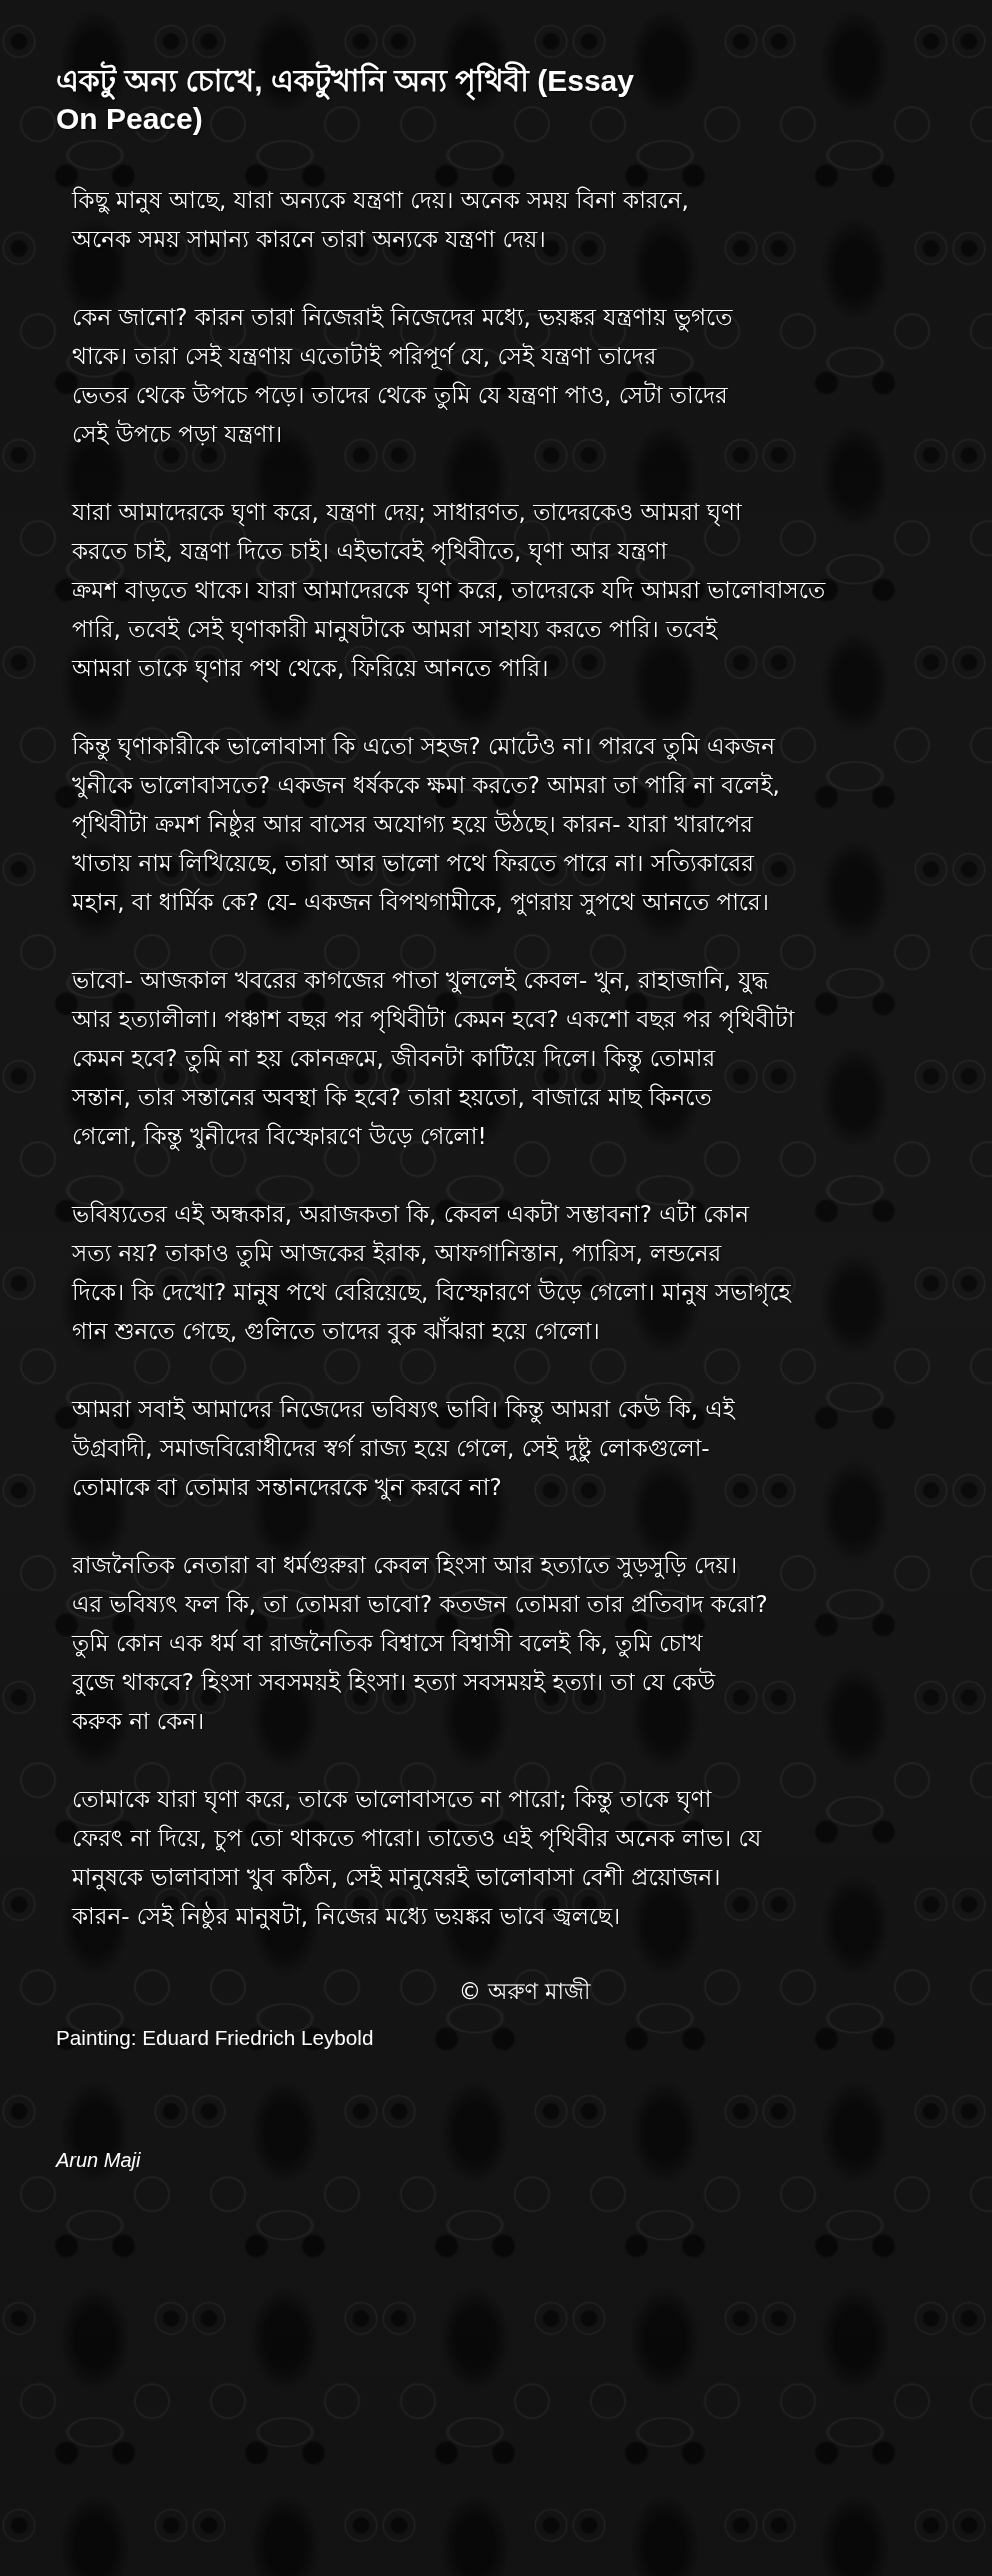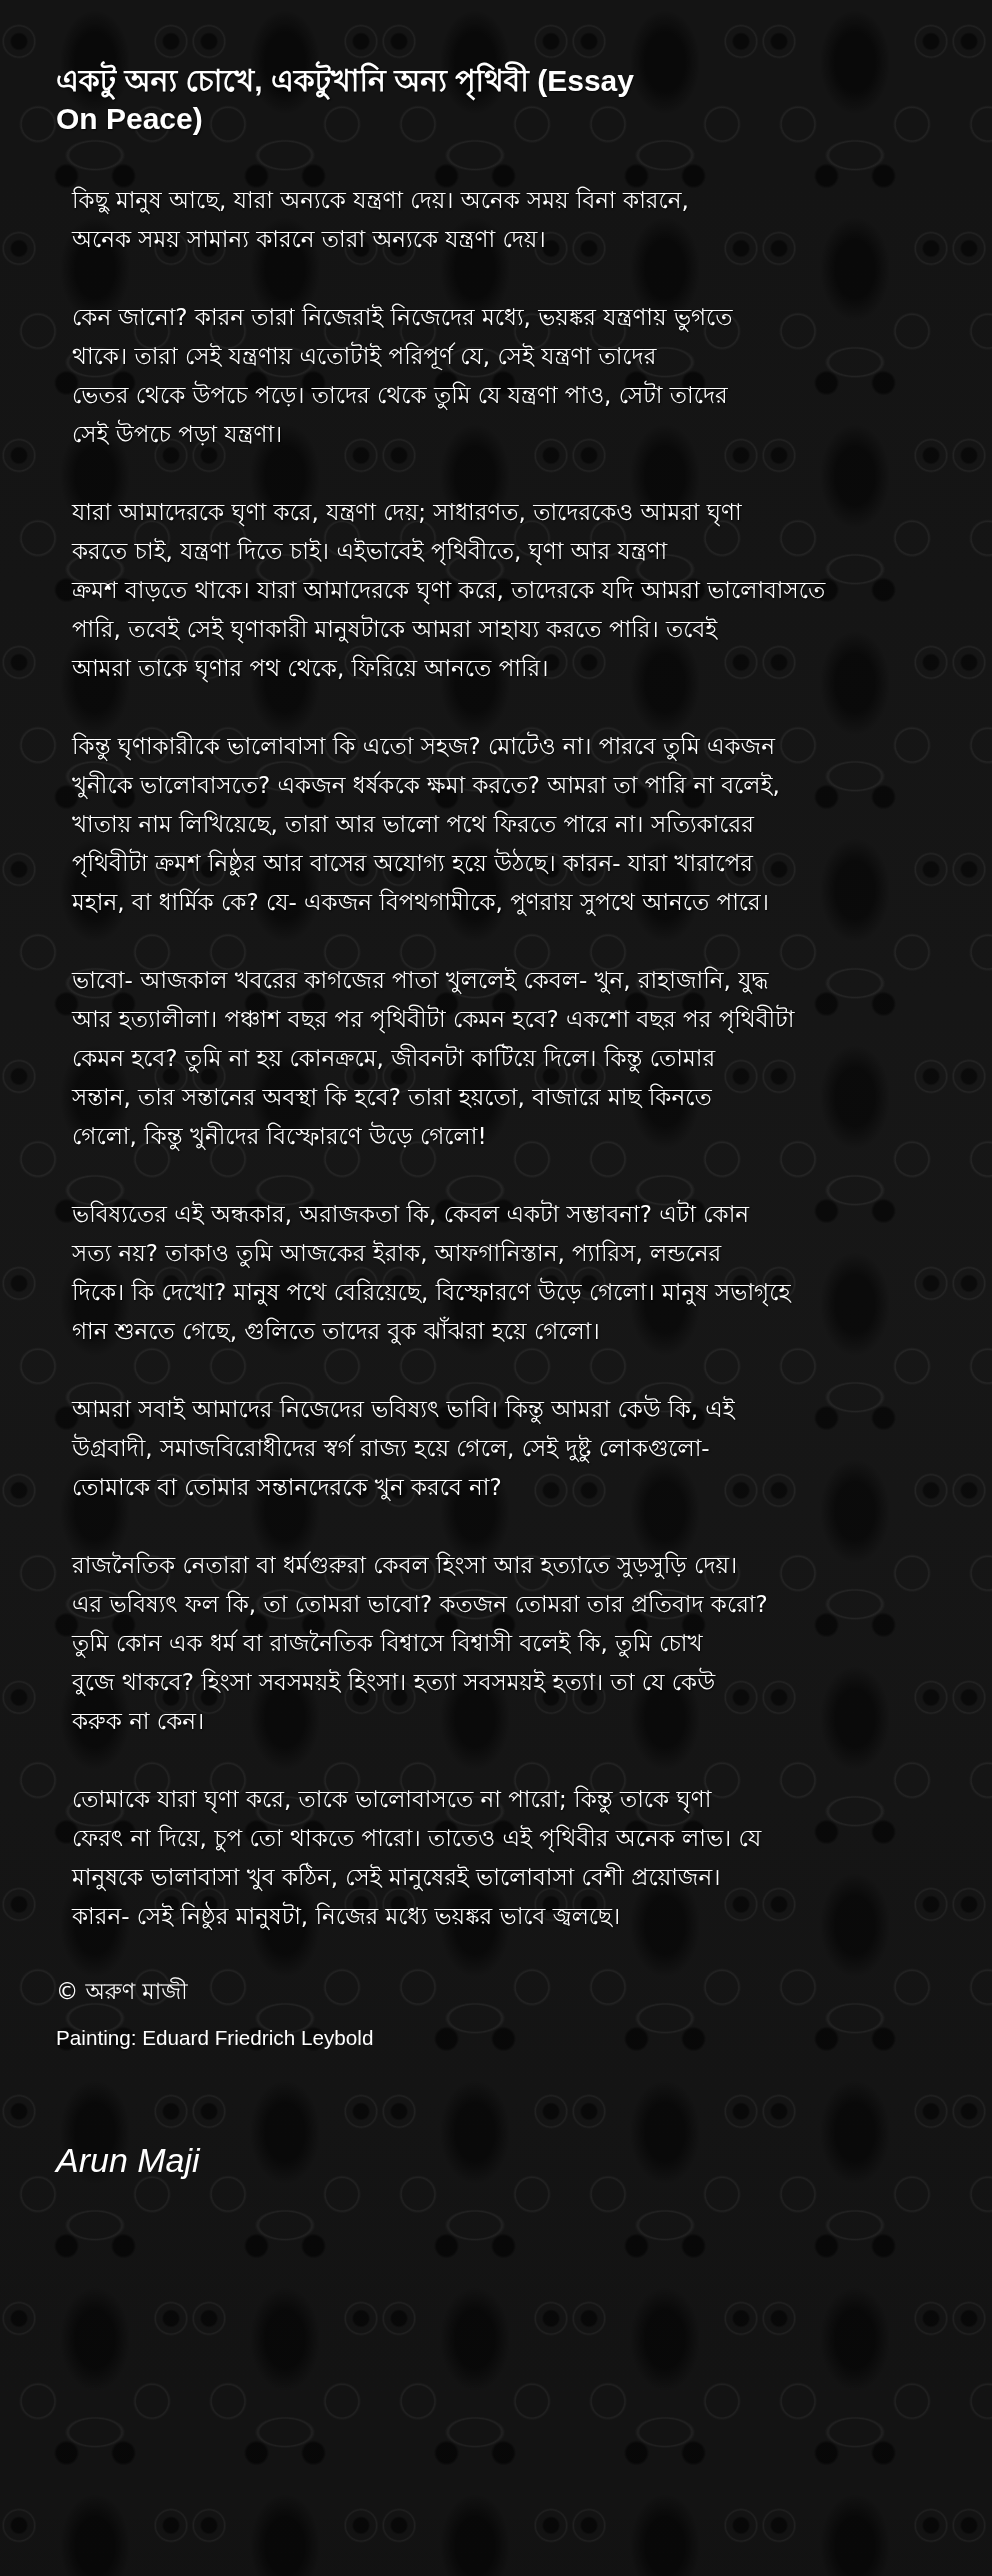--- a/index.html
+++ b/index.html
@@ -69,31 +69,32 @@
     font-size: 23px;
     line-height: 39px;
     font-family: "DejaVu Sans", "Liberation Sans", sans-serif;
     text-shadow: 0.8px 0.8px 1.7px rgba(0,0,0,0.8);
   }
   .copyright {
     margin-top: 2px;
     font-size: 22.3px;
     line-height: 33px;
     font-family: "DejaVu Sans", sans-serif;
+    text-align: center;
   }
   .painting {
     margin-top: 15px;
     font-size: 20.7px;
     line-height: 30px;
     font-weight: normal;
     font-family: "Liberation Sans", sans-serif;
   }
   .signature {
     margin-top: 91px;
-    font-size: 34px;
+    font-size: 20px;
     line-height: 33px;
     font-style: italic;
     font-family: "Liberation Sans", sans-serif;
   }
 </style>
 </head>
 <body>
 
 <div class="bg"></div>
 <div class="bg-vignette"></div>
@@ -118,22 +119,22 @@
     <p class="para">
       <span class="line">যারা আমাদেরকে ঘৃণা করে, যন্ত্রণা দেয়; সাধারণত, তাদেরকেও আমরা ঘৃণা</span>
       <span class="line">করতে চাই, যন্ত্রণা দিতে চাই। এইভাবেই পৃথিবীতে, ঘৃণা আর যন্ত্রণা</span>
       <span class="line">ক্রমশ বাড়তে থাকে। যারা আমাদেরকে ঘৃণা করে, তাদেরকে যদি আমরা ভালোবাসতে</span>
       <span class="line">পারি, তবেই সেই ঘৃণাকারী মানুষটাকে আমরা সাহায্য করতে পারি। তবেই</span>
       <span class="line">আমরা তাকে ঘৃণার পথ থেকে, ফিরিয়ে আনতে পারি।</span>
     </p>
     <p class="para">
       <span class="line">কিন্তু ঘৃণাকারীকে ভালোবাসা কি এতো সহজ? মোটেও না। পারবে তুমি একজন</span>
       <span class="line">খুনীকে ভালোবাসতে? একজন ধর্ষককে ক্ষমা করতে? আমরা তা পারি না বলেই,</span>
+      <span class="line">পৃথিবীটা ক্রমশ নিষ্ঠুর আর বাসের অযোগ্য হয়ে উঠছে। কারন- যারা খারাপের</span>
       <span class="line">খাতায় নাম লিখিয়েছে, তারা আর ভালো পথে ফিরতে পারে না। সত্যিকারের</span>
-      <span class="line">পৃথিবীটা ক্রমশ নিষ্ঠুর আর বাসের অযোগ্য হয়ে উঠছে। কারন- যারা খারাপের</span>
       <span class="line">মহান, বা ধার্মিক কে? যে- একজন বিপথগামীকে, পুণরায় সুপথে আনতে পারে।</span>
     </p>
     <p class="para">
       <span class="line">ভাবো- আজকাল খবরের কাগজের পাতা খুললেই কেবল- খুন, রাহাজানি, যুদ্ধ</span>
       <span class="line">আর হত্যালীলা। পঞ্চাশ বছর পর পৃথিবীটা কেমন হবে? একশো বছর পর পৃথিবীটা</span>
       <span class="line">কেমন হবে? তুমি না হয় কোনক্রমে, জীবনটা কাটিয়ে দিলে। কিন্তু তোমার</span>
       <span class="line">সন্তান, তার সন্তানের অবস্থা কি হবে? তারা হয়তো, বাজারে মাছ কিনতে</span>
       <span class="line">গেলো, কিন্তু খুনীদের বিস্ফোরণে উড়ে গেলো!</span>
     </p>
     <p class="para">

